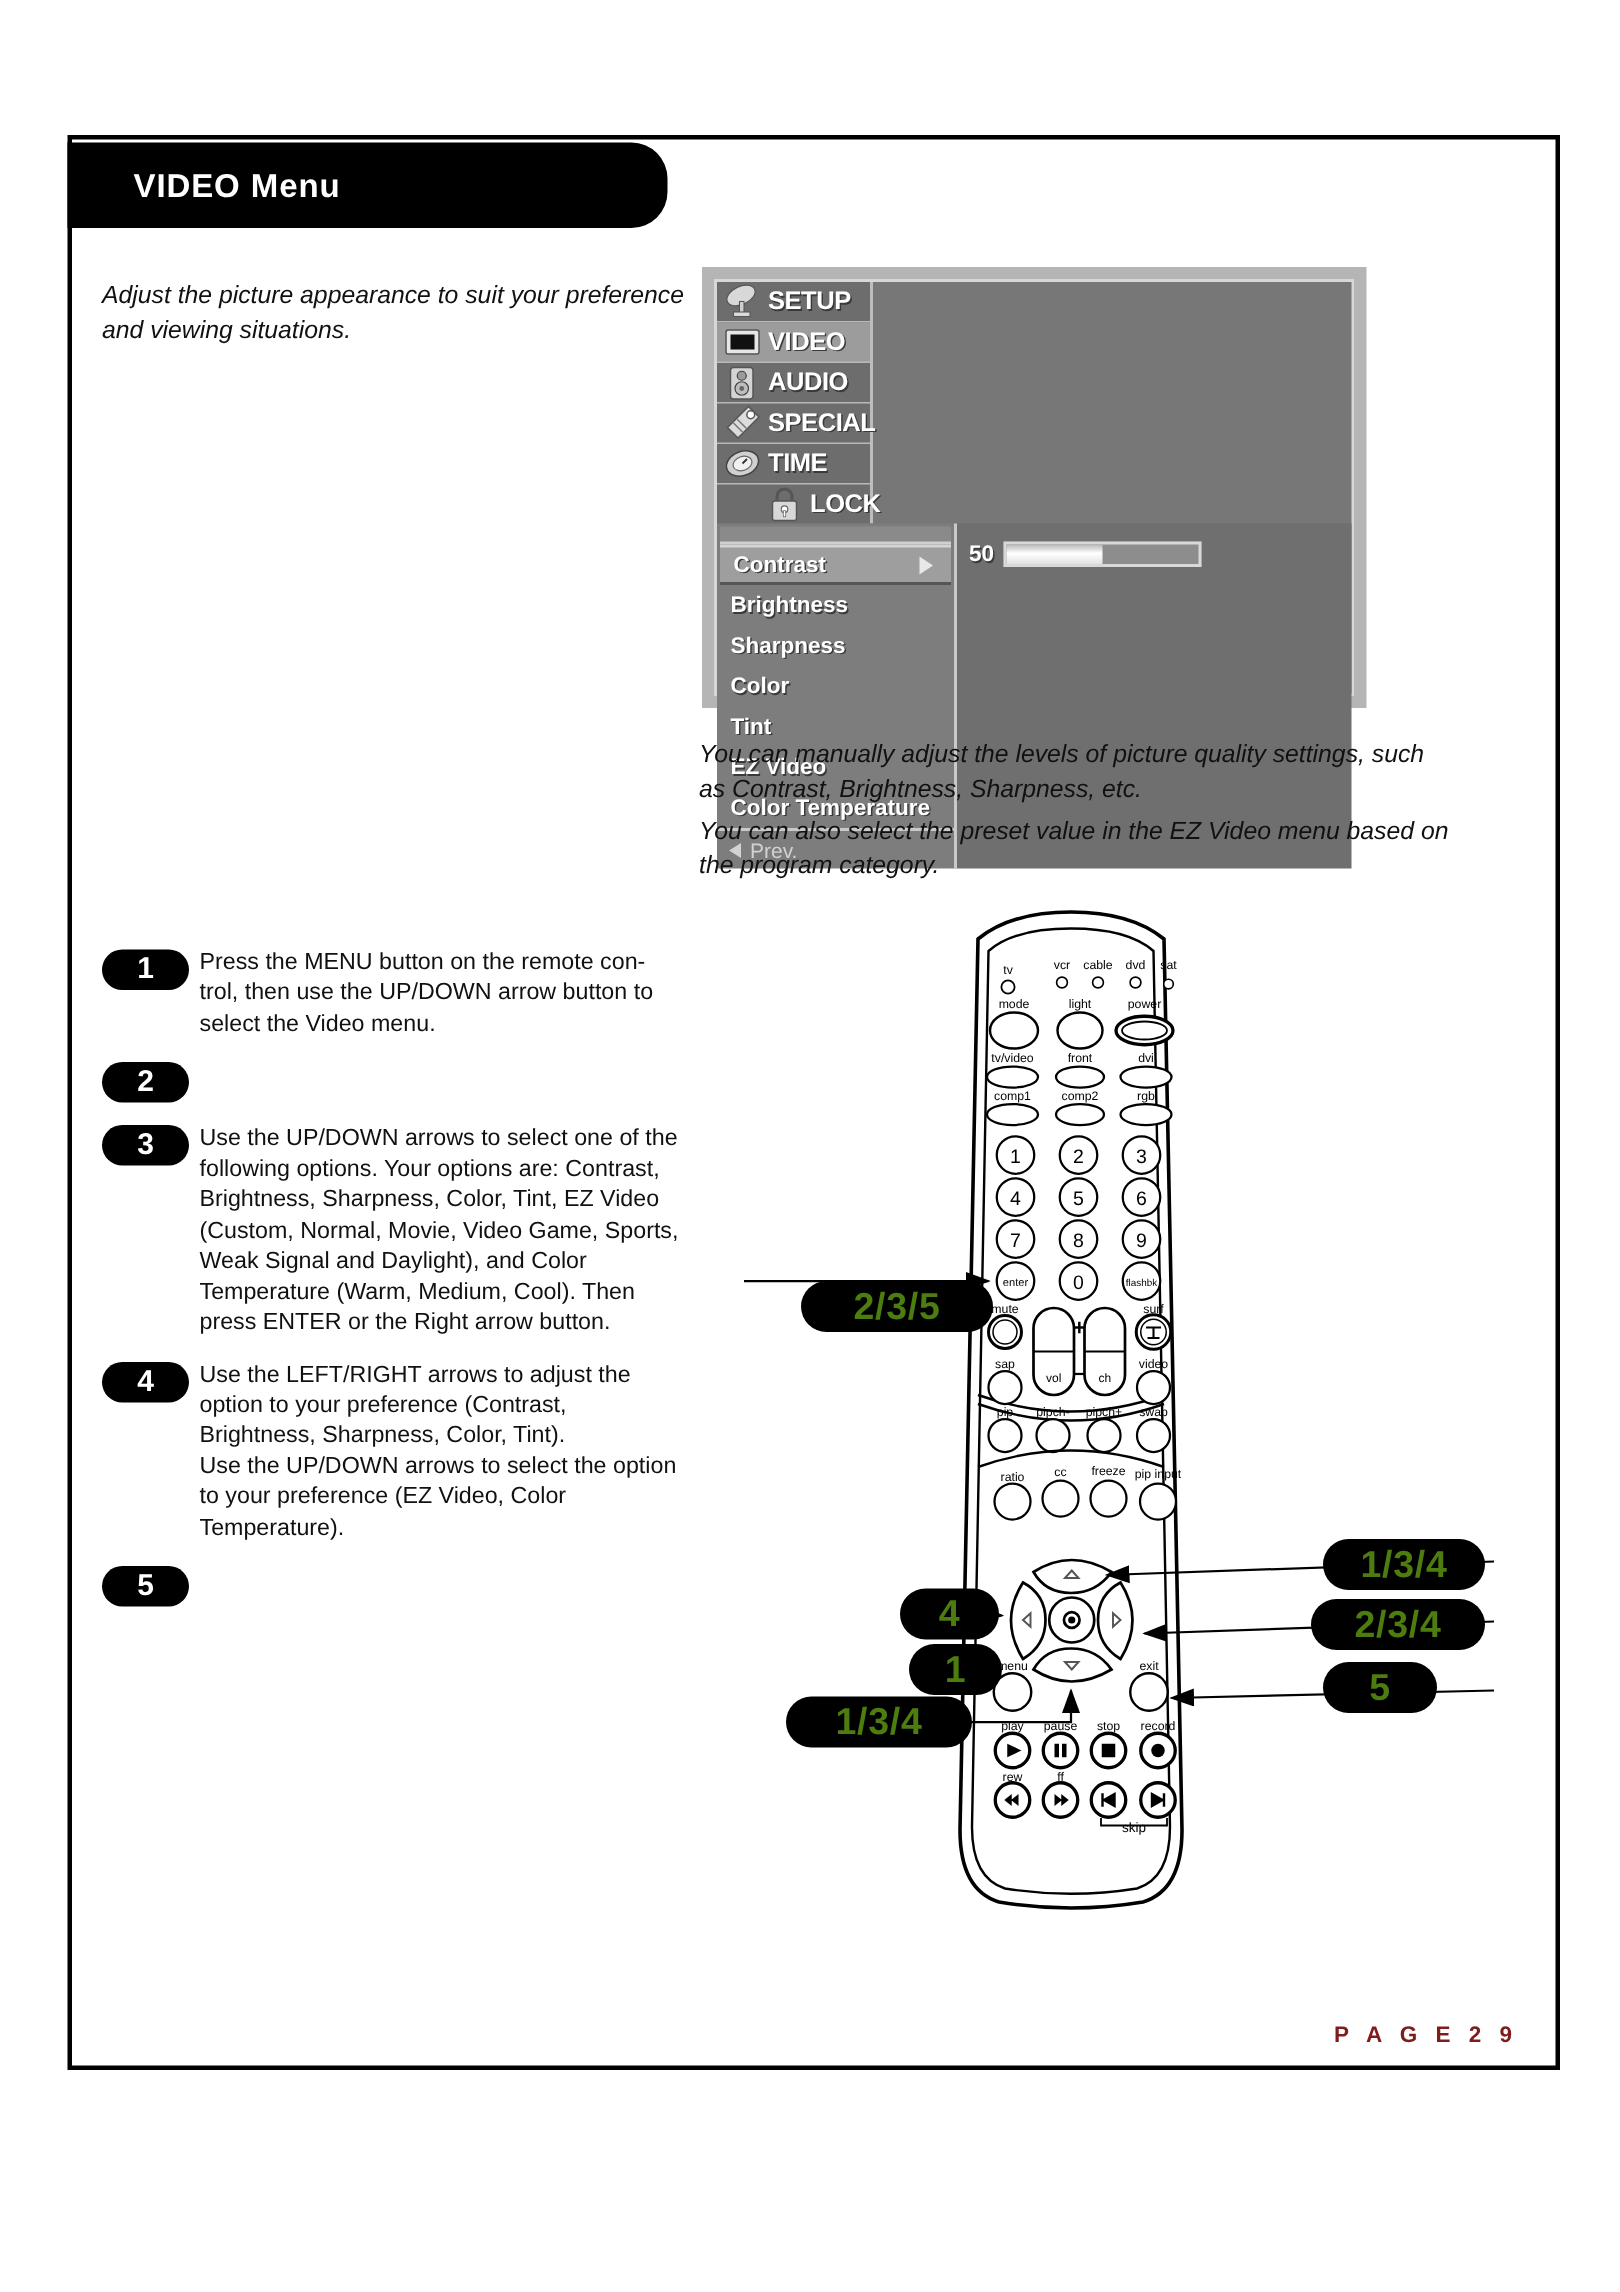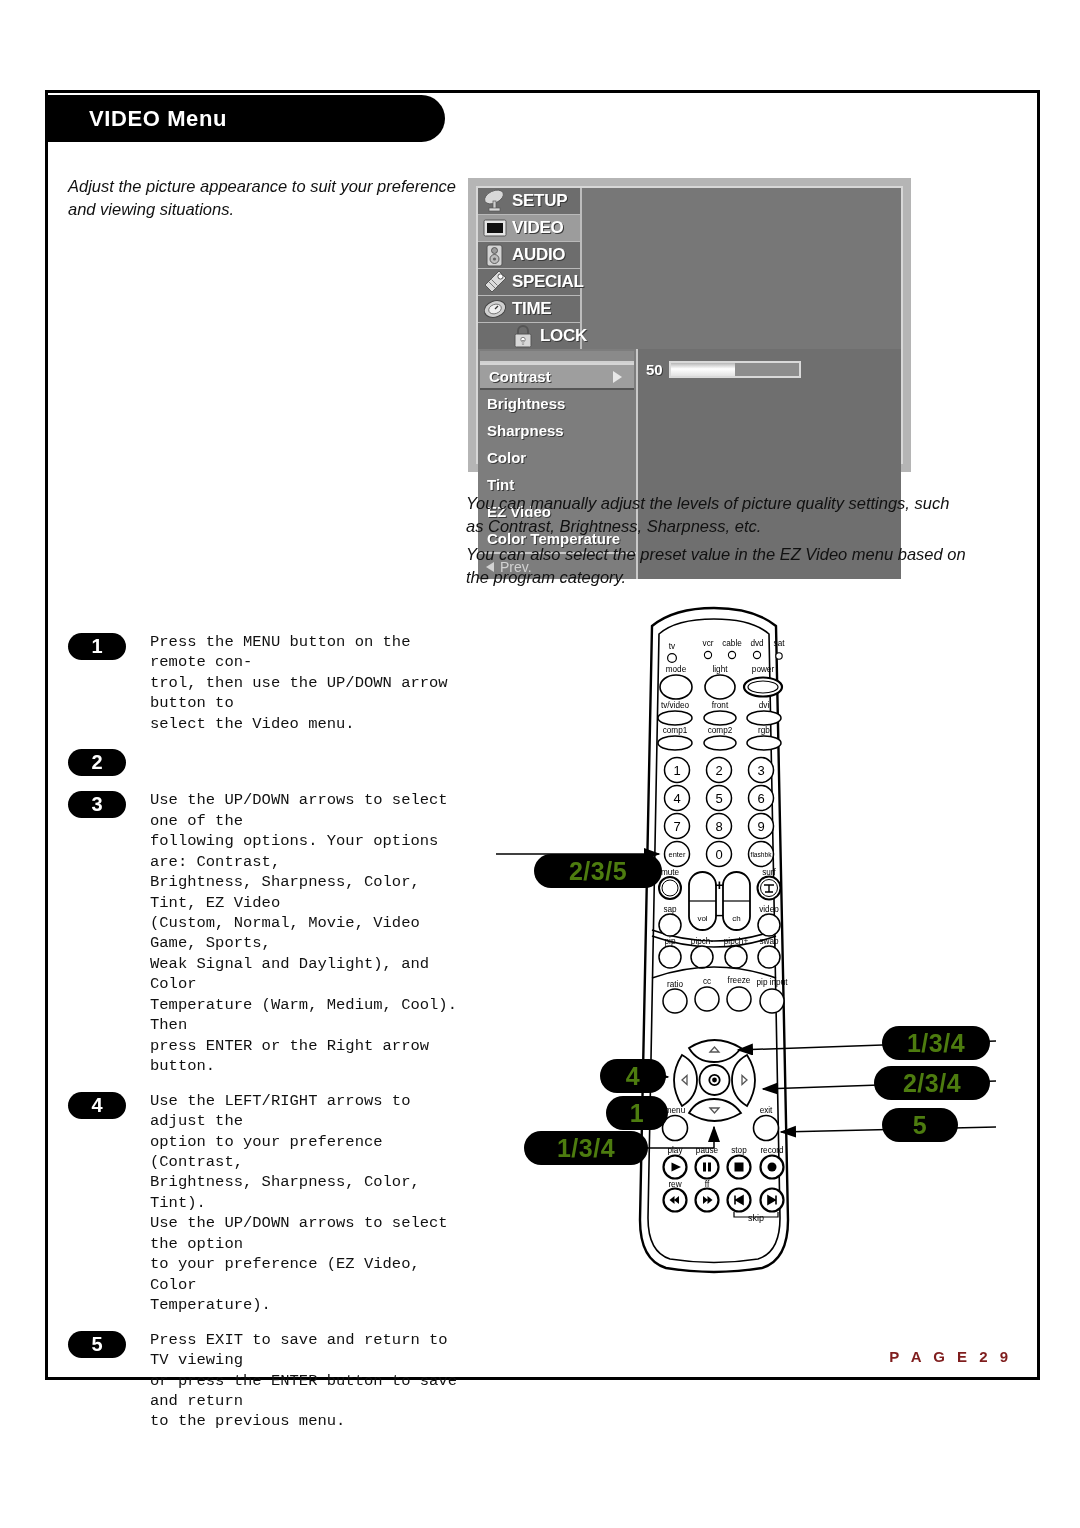--- a/index.html
+++ b/index.html
@@ -20,21 +20,21 @@
     position: absolute;
     left: 45px; top: 90px;
     width: 995px; height: 1290px;
     border: 3px solid #000;
     background: #fff;
   }
   
   #header-tab {
     position: absolute;
     left: 45px; top: 95px;
-    width: 400px; height: 47px;
+    width: 400px; height: 57px;
     background: #000;
     border-top-right-radius: 24px;
     border-bottom-right-radius: 24px;
     display: flex;
     align-items: center;
   }
   #header-title {
     color: #fff;
     font-size: 22px;
     font-weight: bold;
@@ -43,21 +43,21 @@
   }
   
   .italic-text {
     font-style: italic;
     font-size: 16.5px;
     line-height: 1.42;
     color: #111;
   }
   #intro-text {
     position: absolute;
-    left: 68px; top: 175px;
+    left: 68px; top: 186px;
     width: 390px;
   }
   
   #osd {
     position: absolute;
     left: 468px; top: 178px;
     width: 443px; height: 294px;
     background: #b5b5b5;
     padding: 8px;
   }
@@ -199,25 +199,24 @@
     border-radius: 14px;
     color: #fff;
     font-size: 20px;
     font-weight: bold;
     display: flex;
     align-items: center;
     justify-content: center;
     margin-top: 1px;
   }
   .step-text {
-    margin-left: 24px;
+    margin-left: 7px;
     font-size: 15.5px;
     line-height: 1.32;
     color: #111;
-    font-family: Liberation Mono, monospace;
   }
   .step-text p { margin: 0; }
   
   #remote-wrap {
     position: absolute;
     left: 476px; top: 600px;
     width: 540px; height: 690px;
   }
   
   .callout {
@@ -413,25 +412,20 @@
         <p>option to your preference (Contrast,</p>
         <p>Brightness, Sharpness, Color, Tint).</p>
         <p>Use the UP/DOWN arrows to select the option</p>
         <p>to your preference (EZ Video, Color</p>
         <p>Temperature).</p>
       </div>
     </div>
 
     <div class="step">
       <div class="step-badge">5</div>
-      <div class="step-text">
-        <p>Press EXIT to save and return to TV viewing</p>
-        <p>or press the ENTER button to save and return</p>
-        <p>to the previous menu.</p>
-      </div>
     </div>
   </div>
 
   <div id="remote-wrap">
     <svg width="540" height="690" viewBox="0 0 540 690">
       <defs>
         <marker id="ah" markerWidth="11" markerHeight="11" refX="10" refY="4" orient="auto">
           <path d="M0,0 L11,4 L0,8 Z" fill="#000"></path>
         </marker>
         <marker id="ahl" markerWidth="11" markerHeight="11" refX="10" refY="4" orient="auto">

